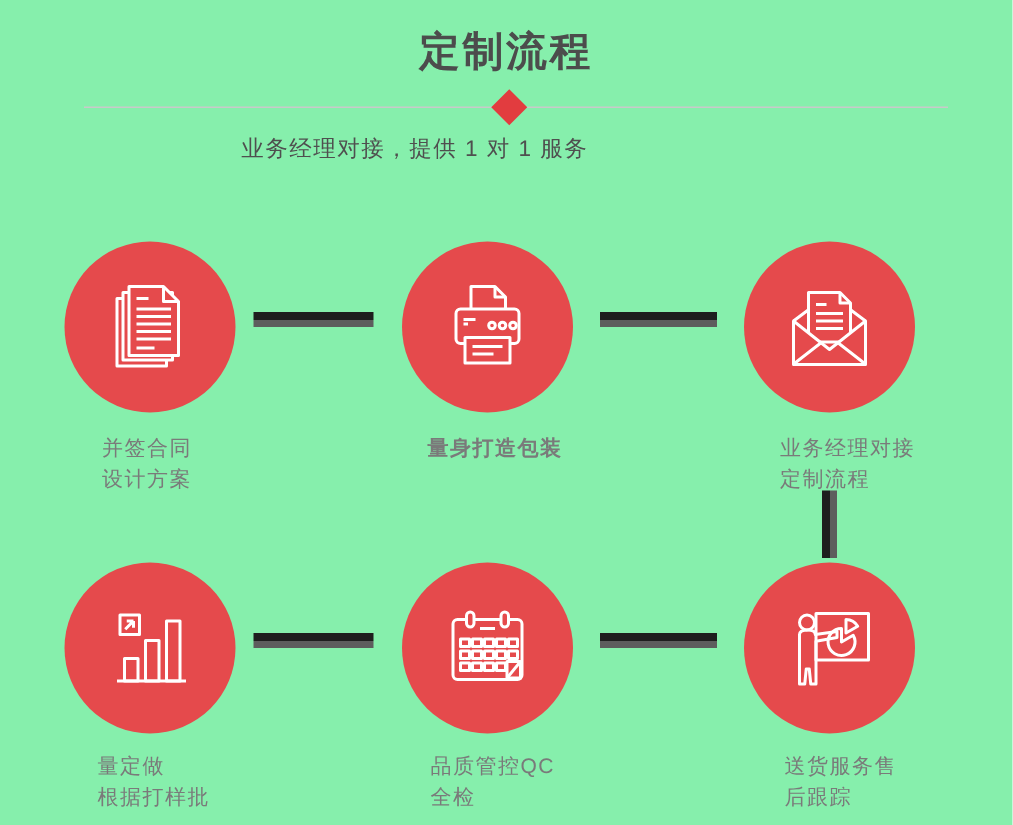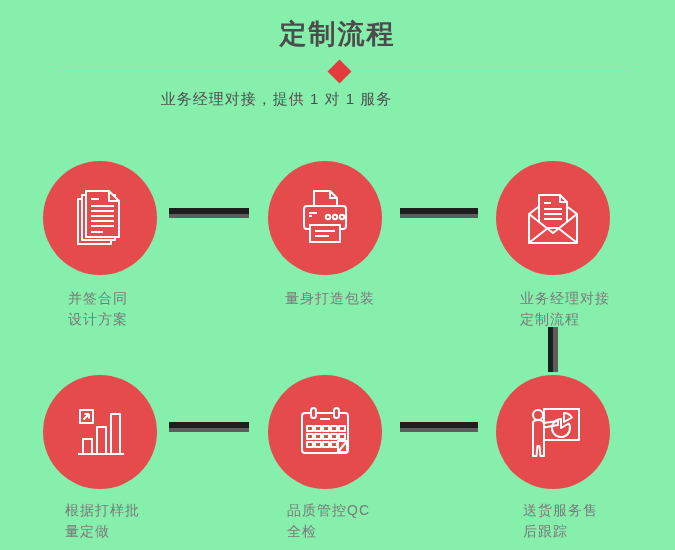--- a/index.html
+++ b/index.html
@@ -21,21 +21,21 @@
   .c4{left:43px;top:375px;} .c5{left:268px;top:375px;} .c6{left:496px;top:375px;}
 
   .conn-h{position:absolute;height:10px;
           background:linear-gradient(to bottom,#1e1e1e 0%,#1e1e1e 55%,#5d5d5d 55%,#5d5d5d 100%);}
   .h1{left:169px;top:208px;width:80px;} .h2{left:400px;top:208px;width:78px;}
   .h3{left:169px;top:422px;width:80px;} .h4{left:400px;top:422px;width:78px;}
   .conn-v{position:absolute;width:10px;left:548px;top:327px;height:45px;
           background:linear-gradient(to right,#1e1e1e 0%,#1e1e1e 55%,#5d5d5d 55%,#5d5d5d 100%);}
 
   .label{position:absolute;font-size:14px;line-height:21px;color:#7a7a7a;letter-spacing:1px;}
-  .l1{left:68px;top:288px;} .l2{left:285px;top:288px;} .l3{left:520px;top:288px;}
+  .l1{left:68px;top:288px;} .l2{left:285px;top:288px;font-weight:bold;} .l3{left:520px;top:288px;}
   .l4{left:65px;top:500px;} .l5{left:287px;top:500px;} .l6{left:523px;top:500px;}
 
   .ic{stroke:#ffffff;stroke-width:2;fill:none;stroke-linejoin:round;}
   .fillred{fill:#e54a4c;}
 </style>
 </head>
 <body>
 
 <div class="stage">
 
@@ -148,22 +148,22 @@
     <div>设计方案</div>
   </div>
   <div class="label l2">
     <div>量身打造包装</div>
   </div>
   <div class="label l3">
     <div>业务经理对接</div>
     <div>定制流程</div>
   </div>
   <div class="label l4">
+    <div>量定做</div>
     <div>根据打样批</div>
-    <div>量定做</div>
   </div>
   <div class="label l6">
     <div>送货服务售</div>
     <div>后跟踪</div>
   </div>
   <div class="label l5">
     <div>品质管控QC</div>
     <div>全检</div>
   </div>
 

